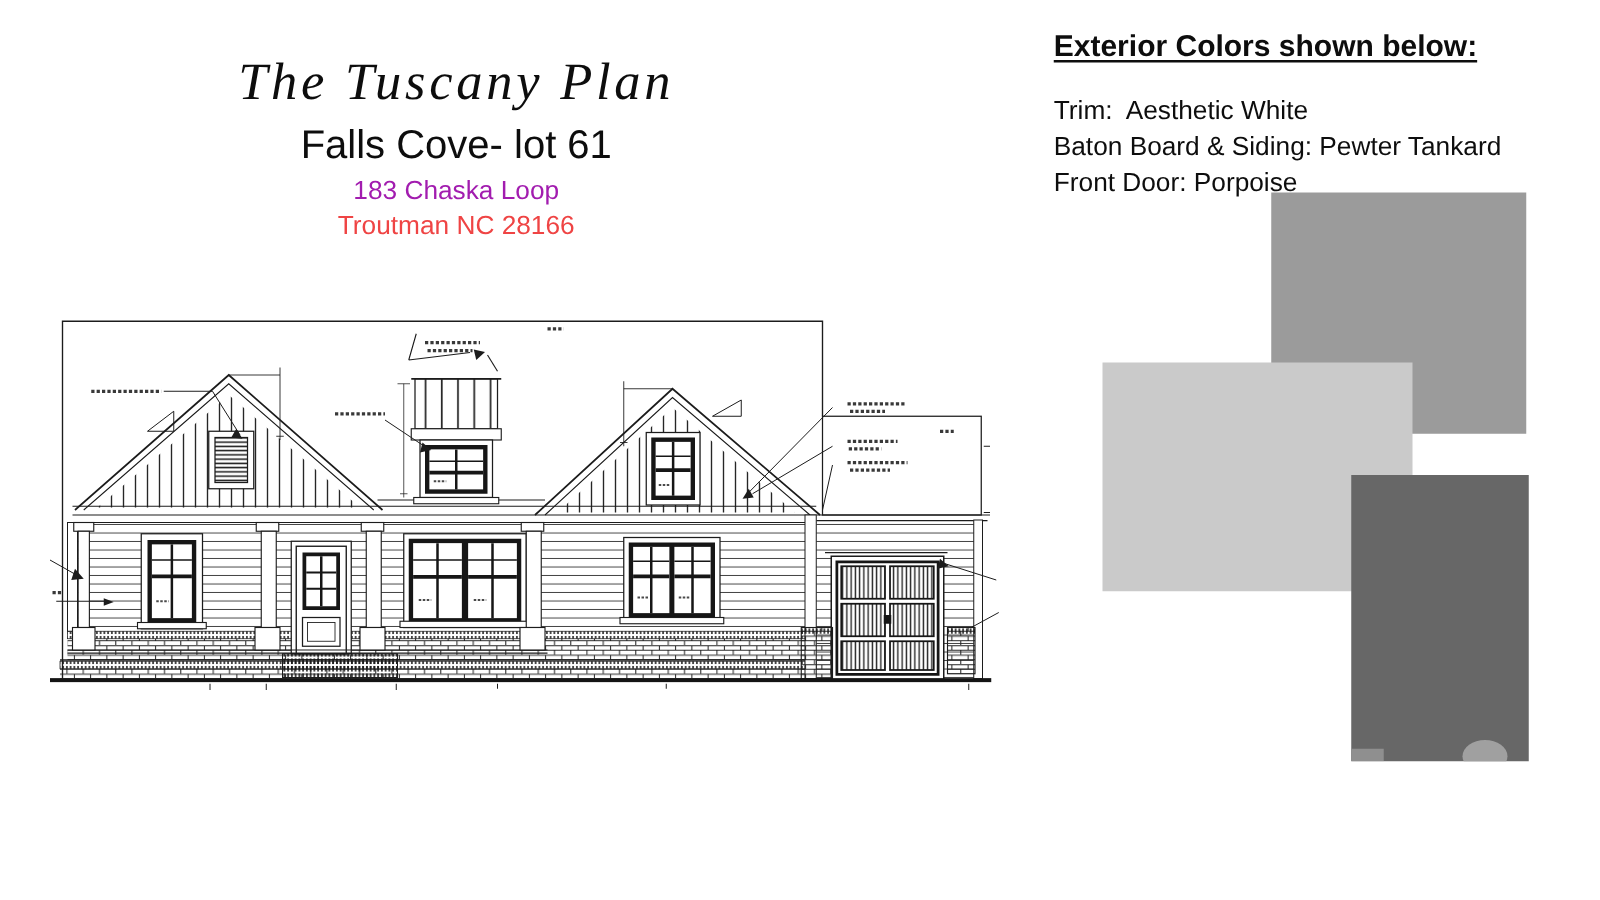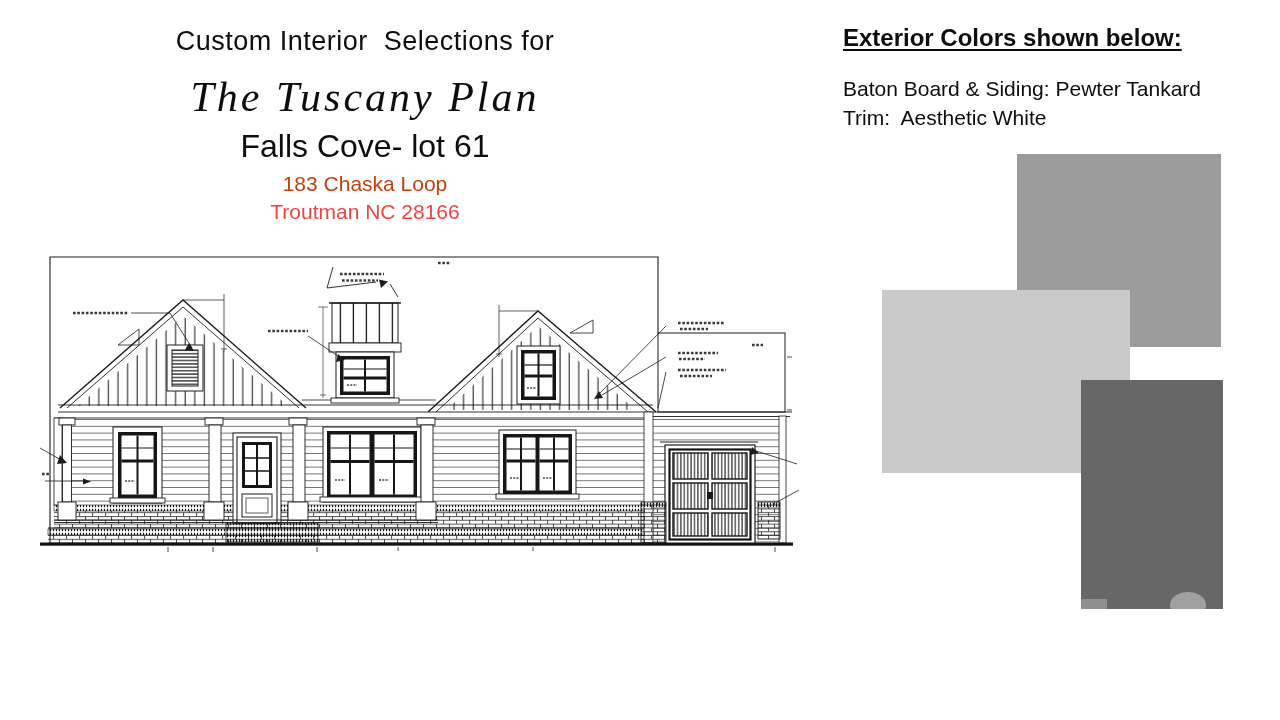--- a/index.html
+++ b/index.html
@@ -7,21 +7,21 @@
   .page {
     position:relative; width:1280px; height:720px; background:#ffffff;
     font-family:"Liberation Sans", sans-serif; color:#0d0d0d; overflow:hidden;
   }
   
   .title-block { position:absolute; left:105px; top:26px; width:520px; text-align:center; }
   .t-line1 { font-size:27px; white-space:pre-wrap; letter-spacing:0.5px; }
   .t-plan  { font-size:42px; line-height:52px; margin-top:14px;
              font-family:cursive; font-style:italic; letter-spacing:3px; }
   .t-lot   { font-size:32px; margin-top:5px; }
-  .t-addr1 { font-size:21px; margin-top:7px; color:#c2410c; }
+  .t-addr1 { font-size:21px; margin-top:7px; color:#a21caf; }
   .t-addr2 { font-size:21px; margin-top:4px; color:#ef4444; }
   
   .colors-block { position:absolute; left:843px; top:24px; }
   .colors-heading { font-size:24px; font-weight:600; text-decoration:underline;
                     text-underline-offset:3px; margin-bottom:22px; }
   .color-line { font-size:21px; line-height:29px; white-space:pre-wrap; }
   
   .swatch { position:absolute; }
   .swatch-siding { left:1017px; top:154px; width:204px; height:193px; }
   .swatch-trim   { left:882px;  top:290px; width:248px; height:183px; }
@@ -37,31 +37,31 @@
   .lbl { stroke:#4a4a4a; stroke-width:1.6; stroke-dasharray:2 1.2; fill:none; }
   .wh  { fill:#ffffff; stroke:#1c1c1c; }
   .dk  { fill:#161616; stroke:none; }
 </style>
 </head>
 <body>
 
 <div class="page">
 
   <header class="title-block">
-    <div class="t-line1">Custom Interior  Selections for</div>
     <div class="t-plan">The Tuscany Plan</div>
     <div class="t-lot">Falls Cove- lot 61</div>
     <div class="t-addr1">183 Chaska Loop</div>
     <div class="t-addr2">Troutman NC 28166</div>
   </header>
 
   <section class="colors-block">
     <div class="colors-heading">Exterior Colors shown below:</div>
+    <div class="color-line">Trim:  Aesthetic White</div>
     <div class="color-line">Baton Board &amp; Siding: Pewter Tankard</div>
-    <div class="color-line">Trim:  Aesthetic White</div>
+    <div class="color-line">Front Door: Porpoise</div>
   </section>
 
   <div class="swatch swatch-siding" style="background: rgb(155, 155, 155);"></div>
   <div class="swatch swatch-trim" style="background: rgb(202, 202, 202);"></div>
   <div class="swatch swatch-door" style="background: rgb(103, 103, 103);">
     <div class="wm-frag-1"></div>
     <div class="wm-frag-2"></div>
   </div>
 
   <figure class="elevation">

